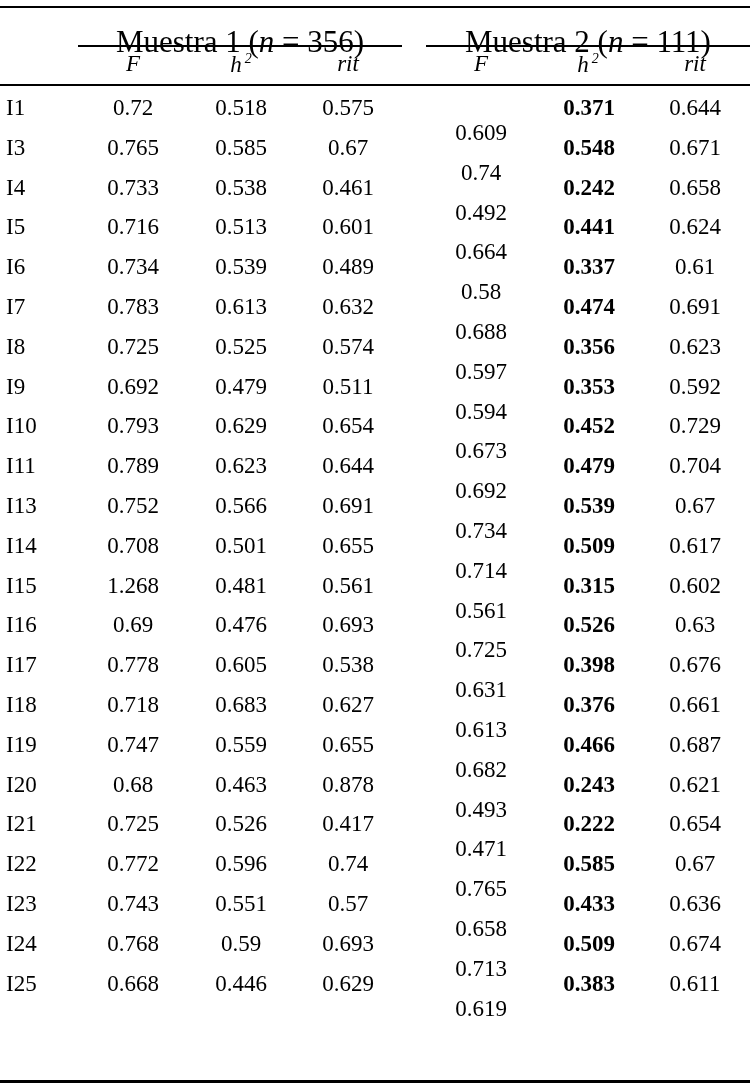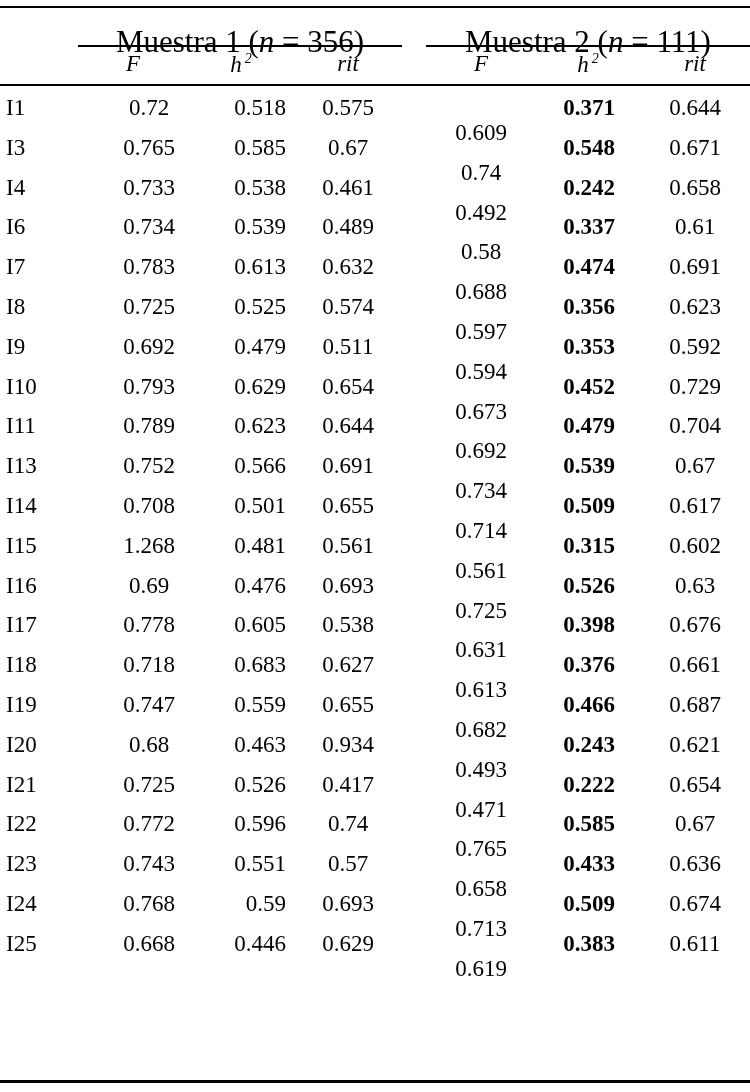--- a/index.html
+++ b/index.html
@@ -14,21 +14,21 @@
 
     .group-title { position: absolute; top: 24px; font-size: 31px; text-align: center; white-space: nowrap; }
     .group-title .n { font-style: italic; }
     .col-head { position: absolute; top: 51px; font-size: 23px; font-style: italic; text-align: center; width: 90px; }
     .col-head sup { font-size: 14px; vertical-align: 9px; margin-left: 3px; }
 
     .rows { position: absolute; left: 0; top: 93px; width: 750px; }
     .row { position: relative; height: 39.8px; font-size: 23px; }
     .cell { position: absolute; top: 0; width: 90px; text-align: center; line-height: 30px; }
     .item { left: 6px; text-align: left; width: 60px; }
-    .c1 { left: 104px; } .c2 { left: 196px; text-align: right; } .c3 { left: 303px; }
+    .c1 { left: 88px; } .c2 { left: 196px; } .c3 { left: 303px; }
     .c4 { left: 436px; margin-top: 25px; } .c5 { left: 544px; font-weight: bold; } .c6 { left: 650px; }
   </style>
 </head>
 <body>
 
 <div class="rule top-rule"></div>
 
 <div class="group-title" style="left:78px;width:324px;"><span>Muestra 1 (</span><span class="n">n</span><span> = 356)</span></div>
 <div class="group-title" style="left:426px;width:324px;"><span>Muestra 2 (</span><span class="n">n</span><span> = 111)</span></div>
 
@@ -66,20 +66,29 @@
     <div class="row">
       <div class="cell item">I4</div>
       <div class="cell c1">0.733</div>
       <div class="cell c2">0.538</div>
       <div class="cell c3">0.461</div>
       <div class="cell c4">0.492</div>
       <div class="cell c5">0.242</div>
       <div class="cell c6">0.658</div>
     </div>
     <div class="row">
+      <div class="cell item">I5</div>
+      <div class="cell c1">0.716</div>
+      <div class="cell c2">0.513</div>
+      <div class="cell c3">0.601</div>
+      <div class="cell c4">0.664</div>
+      <div class="cell c5">0.441</div>
+      <div class="cell c6">0.624</div>
+    </div>
+    <div class="row">
       <div class="cell item">I6</div>
       <div class="cell c1">0.734</div>
       <div class="cell c2">0.539</div>
       <div class="cell c3">0.489</div>
       <div class="cell c4">0.58</div>
       <div class="cell c5">0.337</div>
       <div class="cell c6">0.61</div>
     </div>
     <div class="row">
       <div class="cell item">I7</div>
@@ -186,21 +195,21 @@
       <div class="cell c2">0.559</div>
       <div class="cell c3">0.655</div>
       <div class="cell c4">0.682</div>
       <div class="cell c5">0.466</div>
       <div class="cell c6">0.687</div>
     </div>
     <div class="row">
       <div class="cell item">I20</div>
       <div class="cell c1">0.68</div>
       <div class="cell c2">0.463</div>
-      <div class="cell c3">0.934</div>
+      <div class="cell c3">0.878</div>
       <div class="cell c4">0.493</div>
       <div class="cell c5">0.243</div>
       <div class="cell c6">0.621</div>
     </div>
     <div class="row">
       <div class="cell item">I21</div>
       <div class="cell c1">0.725</div>
       <div class="cell c2">0.526</div>
       <div class="cell c3">0.417</div>
       <div class="cell c4">0.471</div>

